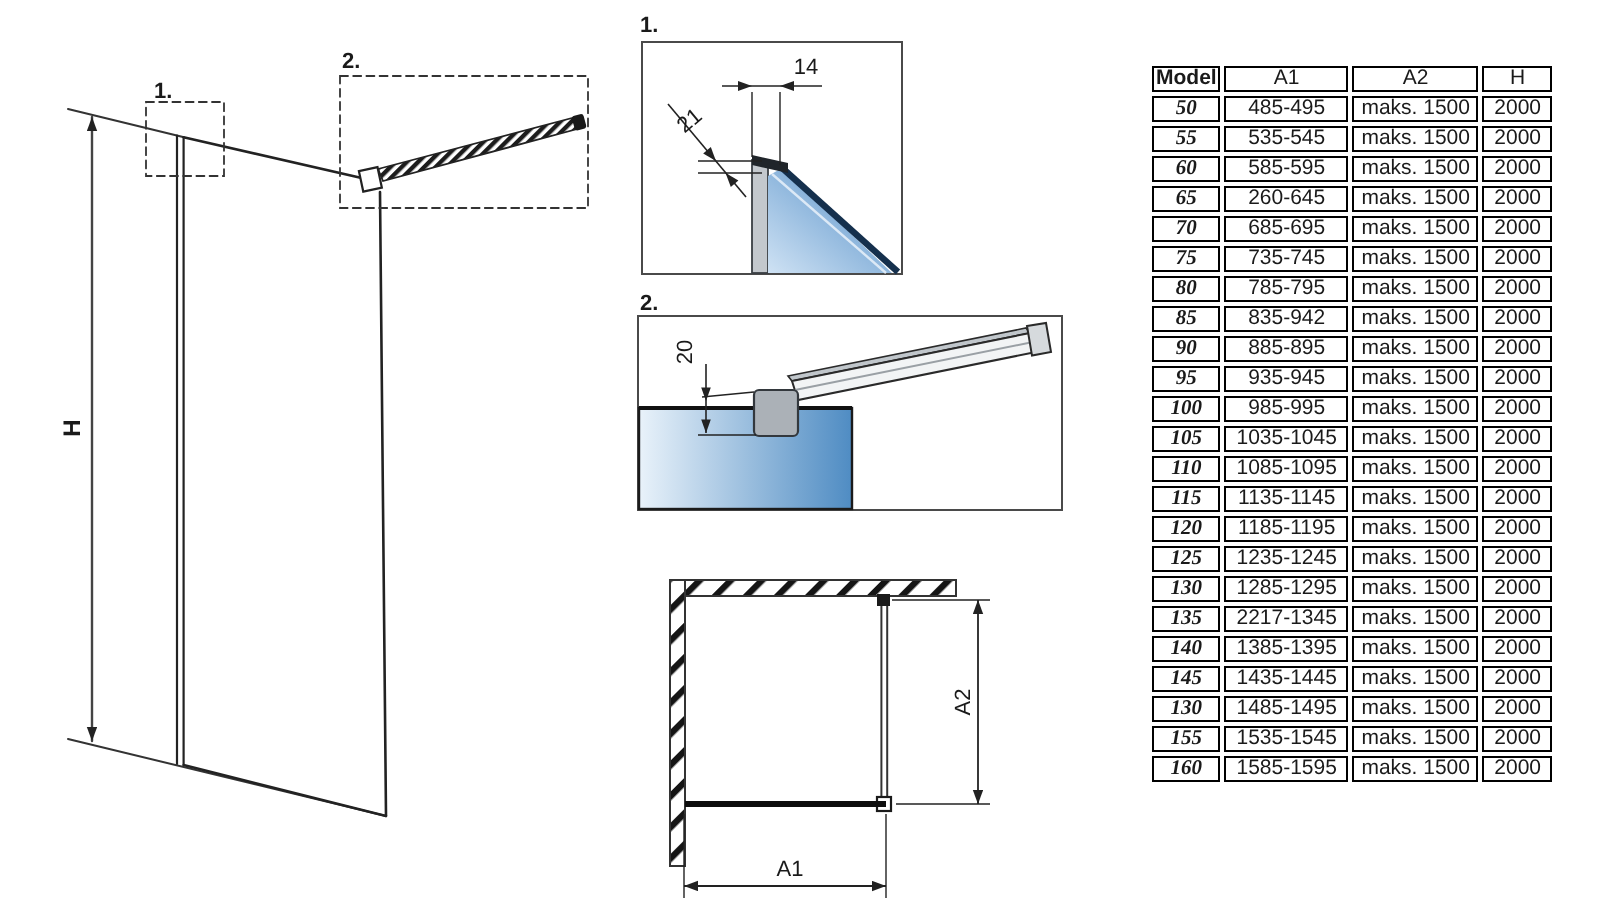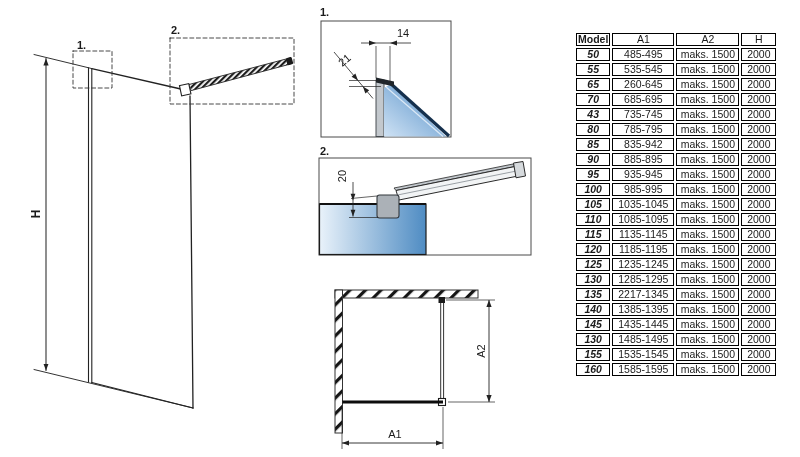--- a/index.html
+++ b/index.html
@@ -11,21 +11,21 @@
   .dim-label{font-size:11px;font-weight:400;}
   .h-label{font-size:12px;font-weight:700;}
 
   .spec-table-wrap{position:absolute;left:574px;top:31px;}
   table.spec{border-collapse:separate;border-spacing:2.5px 2px;table-layout:fixed;}
   table.spec td,table.spec th{border:1px solid #000;box-sizing:border-box;height:12px;
     line-height:11px;font-size:10.5px;text-align:center;vertical-align:middle;
     padding:0 1px;background:#fff;white-space:nowrap;overflow:hidden;}
   table.spec th{font-weight:400;margin-top:12px;}
   table.spec th.model-h{font-weight:700;}
-  table.spec td.model{font-weight:700;font-style:italic;}
+  table.spec td.model{font-weight:700;font-style:italic;font-family:Liberation Serif, serif;}
 </style>
 </head>
 <body>
 
 <div class="canvas">
 
   <svg width="800" height="457" viewBox="0 0 800 457">
     <defs>
       <marker id="arr" markerWidth="8" markerHeight="6" refX="7" refY="2.6" orient="auto-start-reverse" markerUnits="userSpaceOnUse">
         <path d="M0,0 L7,2.6 L0,5.2 Z" fill="#222"></path>
@@ -170,37 +170,43 @@
             <td>2000</td>
           </tr>
 
           <tr>
             <td class="model">55</td>
             <td>535-545</td>
             <td>maks. 1500</td>
             <td>2000</td>
           </tr>
 
+          <tr>
+            <td class="model">60</td>
+            <td>585-595</td>
+            <td>maks. 1500</td>
+            <td>2000</td>
+          </tr>
 
           <tr>
             <td class="model">65</td>
             <td>260-645</td>
             <td>maks. 1500</td>
             <td>2000</td>
           </tr>
 
           <tr>
             <td class="model">70</td>
             <td>685-695</td>
             <td>maks. 1500</td>
             <td>2000</td>
           </tr>
 
           <tr>
-            <td class="model">43</td>
+            <td class="model">75</td>
             <td>735-745</td>
             <td>maks. 1500</td>
             <td>2000</td>
           </tr>
 
           <tr>
             <td class="model">80</td>
             <td>785-795</td>
             <td>maks. 1500</td>
             <td>2000</td>

